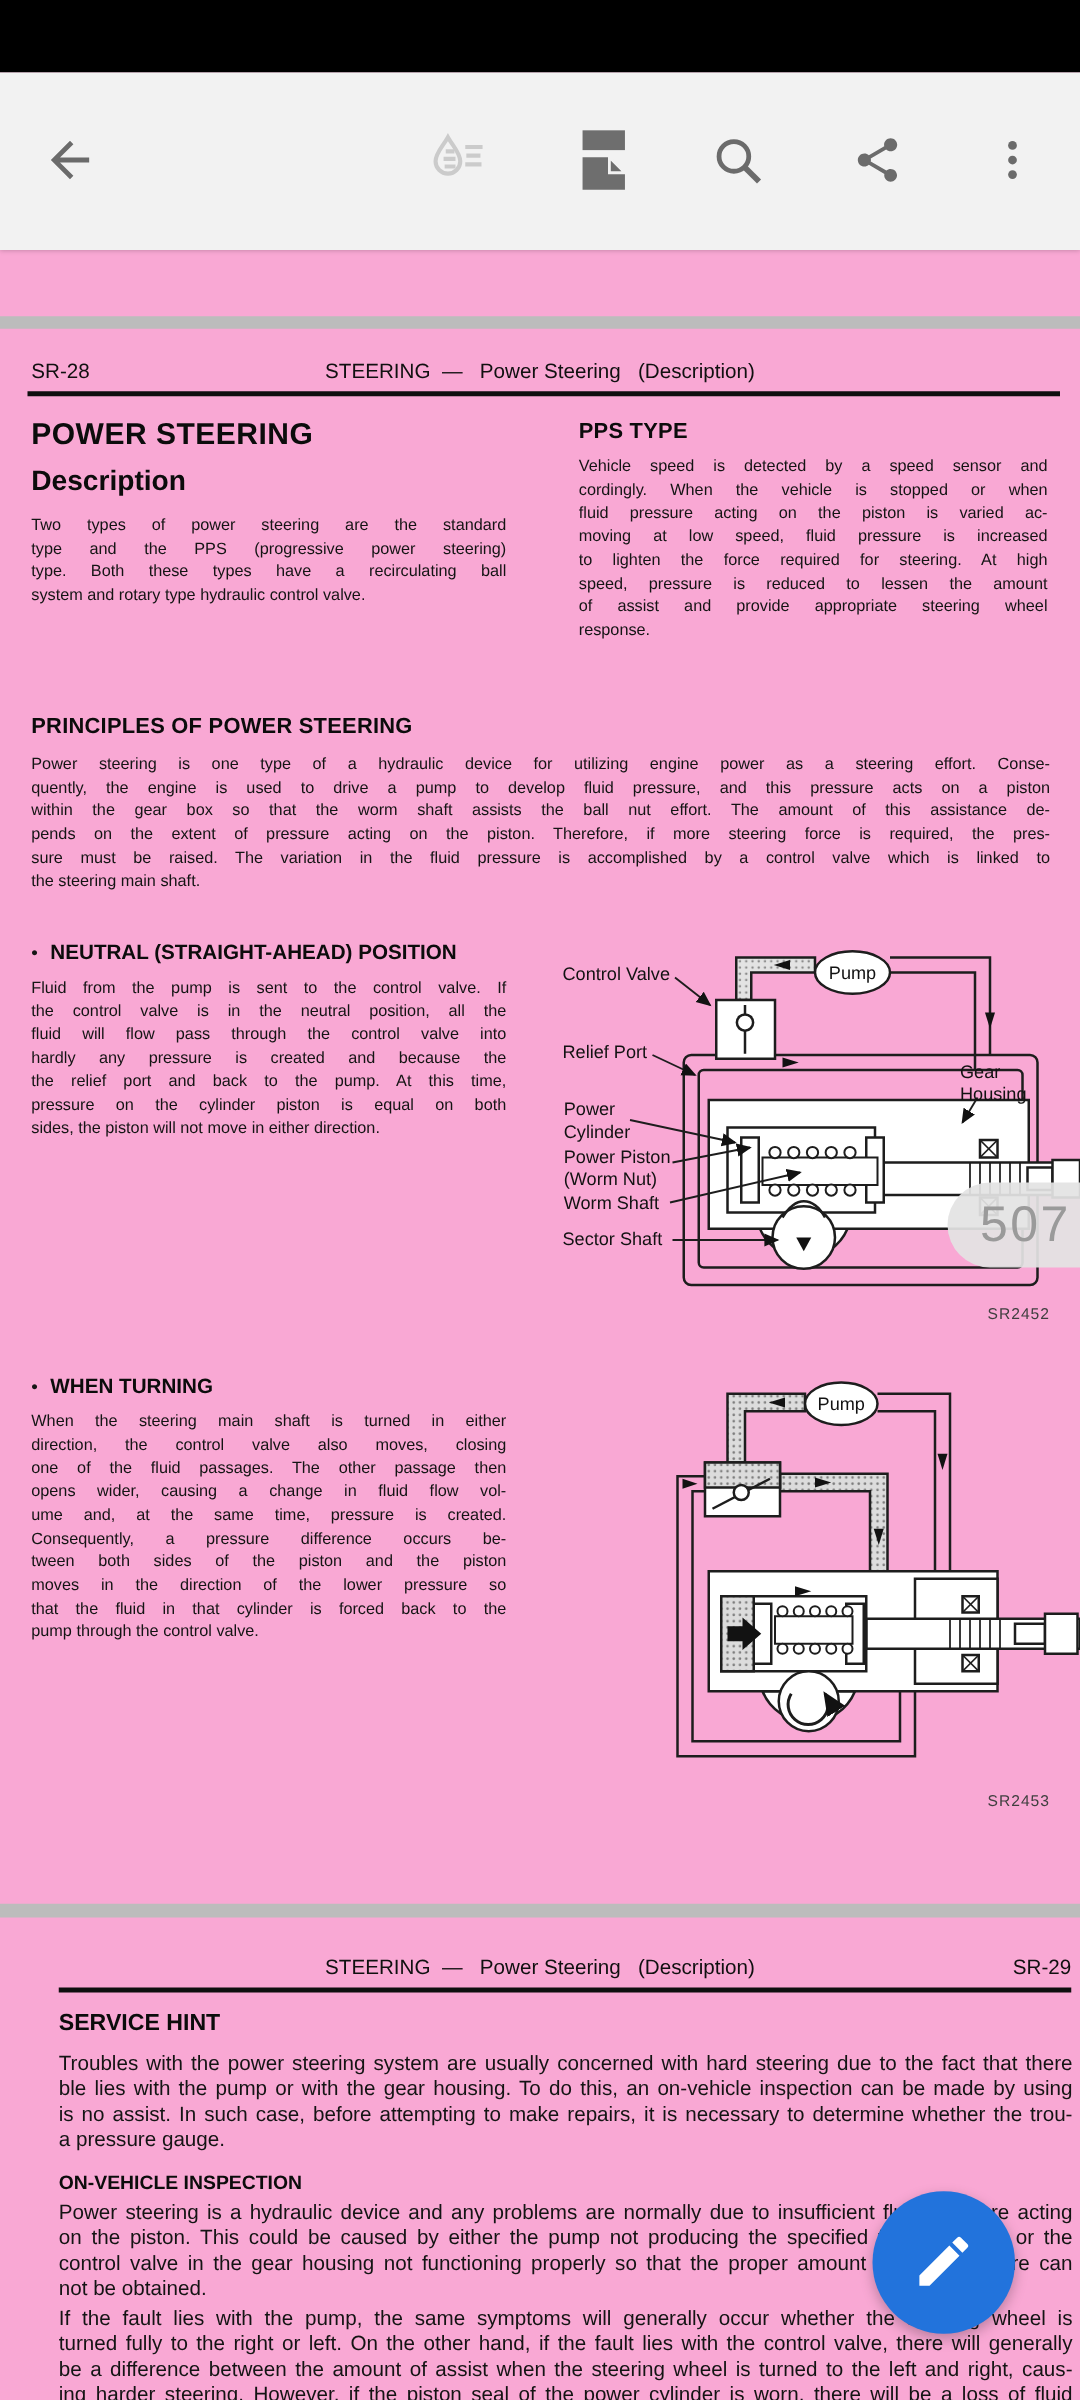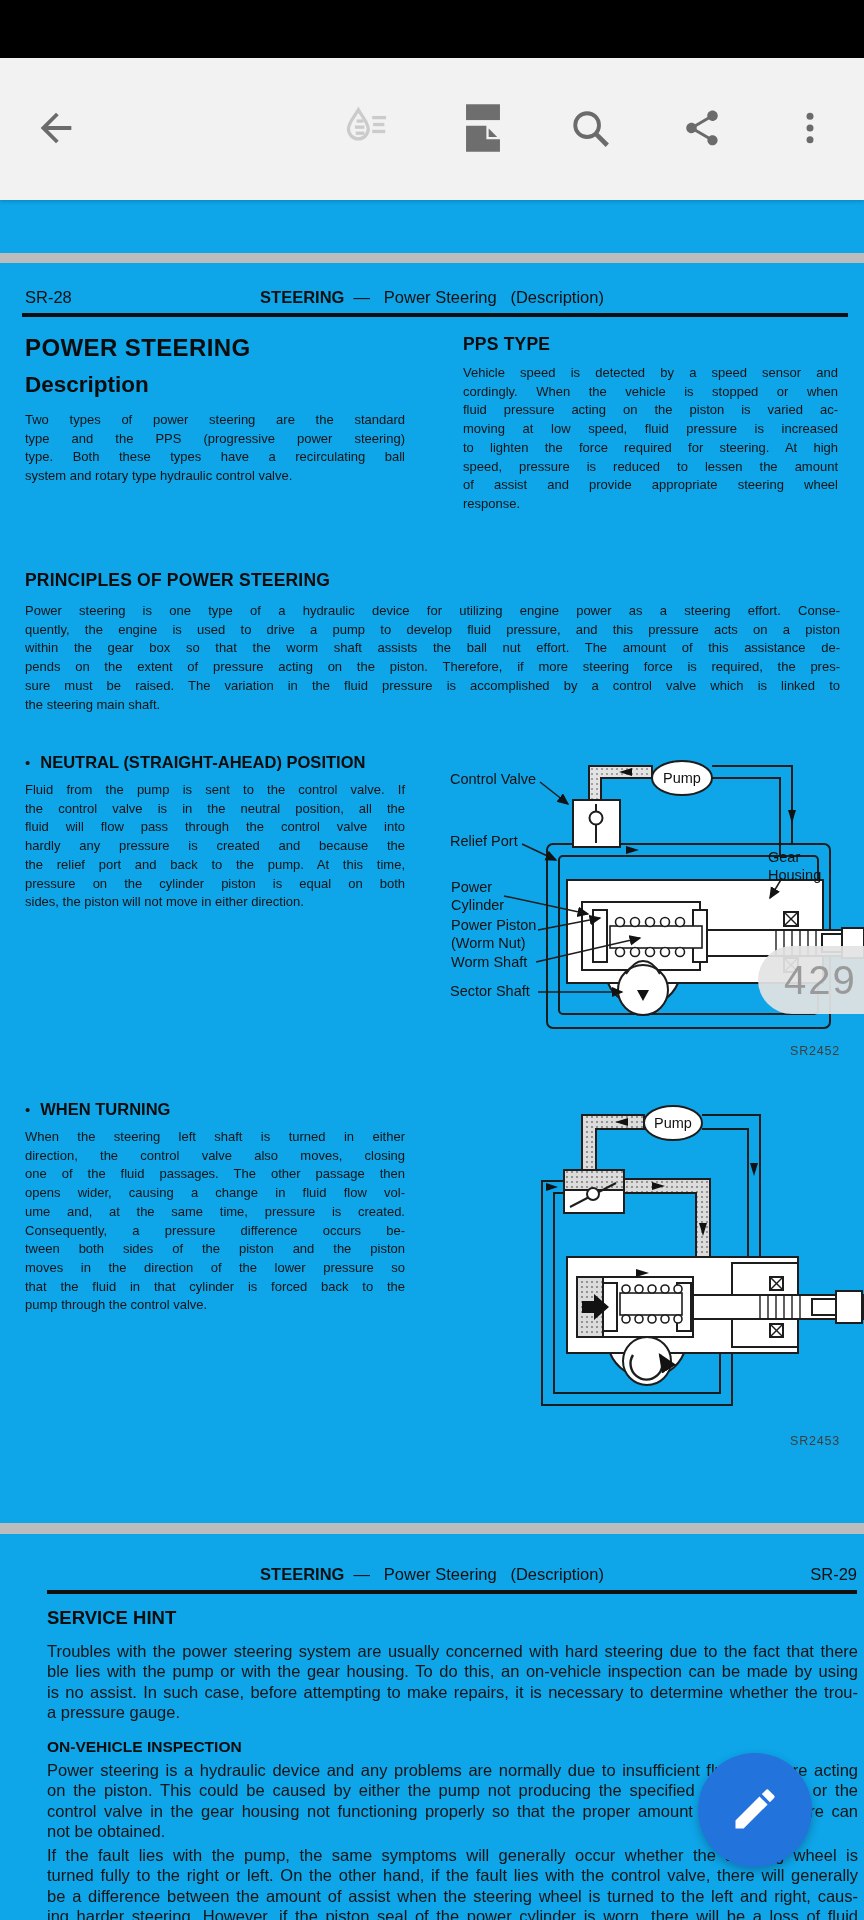--- a/index.html
+++ b/index.html
@@ -1,33 +1,33 @@
 <!DOCTYPE html>
 <html><head>
 <meta charset="utf-8">
 <style>
   html,body{margin:0;padding:0;background:#fff;}
-  #screen{position:relative;width:864px;height:1920px;background:#0ea5e9;overflow:hidden;
+  #screen{position:relative;width:864px;height:1920px;background:#f9a8d4;overflow:hidden;
           font-family:"Liberation Sans",sans-serif;color:#161616;}
   
   .statusbar{position:absolute;left:0;top:0;width:864px;height:58px;background:#000;}
   .toolbar{position:absolute;left:0;top:58px;width:864px;height:142px;background:#f2f2f2;
            box-shadow:0 1px 4px rgba(0,0,0,.22);}
   .tbtn{position:absolute;top:31px;width:80px;height:80px;display:flex;align-items:center;
         justify-content:center;background:none;border:none;padding:0;cursor:pointer;}
   .divider{position:absolute;left:0;width:864px;background:#bcbcbc;}
   
   .abs{position:absolute;}
   .body1{font-size:13px;line-height:18.7px;color:#141414;}
   .body2{font-size:16.5px;line-height:20.3px;color:#141414;}
   .tl{width:100%;}
   .j{text-align:justify;text-align-last:justify;}
   .h-rule{position:absolute;height:4px;background:#0f0f0f;}
   .hdr{font-size:16.5px;color:#101010;white-space:pre;}
-  .hdr b{font-weight:bold;text-align:right;}
+  .hdr b{font-weight:normal;text-align:right;}
   .t-title{font-size:24px;font-weight:bold;letter-spacing:.4px;color:#0c0c0c;}
   .t-sub{font-size:22.5px;font-weight:bold;color:#0c0c0c;}
   .t-h3{font-size:17.5px;font-weight:bold;color:#0c0c0c;letter-spacing:.2px;}
   .t-h4{font-size:16.5px;font-weight:bold;color:#0c0c0c;}
   .bullet-row{display:flex;align-items:baseline;gap:10px;}
   .bullet{font-size:15px;}
   .figcode{font-size:12.5px;color:#3f3f3f;letter-spacing:.8px;text-align:right;}
   
   .page-pill{position:absolute;left:758px;top:946px;width:120px;height:68px;
              background:rgba(227,227,227,.93);border-radius:34px 0 0 34px;
@@ -250,29 +250,29 @@
     <text class="dlabel" x="11" y="140">Power</text>
     <text class="dlabel" x="11" y="158">Cylinder</text>
     <text class="dlabel" x="11" y="178">Power Piston</text>
     <text class="dlabel" x="11" y="196">(Worm Nut)</text>
     <text class="dlabel" x="11" y="215">Worm Shaft</text>
     <text class="dlabel" x="10" y="244">Sector Shaft</text>
   </svg>
   <div class="abs figcode" style="left:756px;top:1044px;width:84px">SR2452</div>
 
   <div class="page-pill">
-    <span>429</span>
+    <span>507</span>
   </div>
 
   <div class="abs bullet-row" style="left:25px;top:1100px">
     <span class="bullet">•</span>
     <span class="t-h4">WHEN TURNING</span>
   </div>
   <div class="abs body1" style="left:25px;top:1128px;width:380px">
-      <div class="tl j">When the steering left shaft is turned in either</div>
+      <div class="tl j">When the steering main shaft is turned in either</div>
       <div class="tl j">direction, the control valve also moves, closing</div>
       <div class="tl j">one of the fluid passages. The other passage then</div>
       <div class="tl j">opens wider, causing a change in fluid flow vol-</div>
       <div class="tl j">ume and, at the same time, pressure is created.</div>
       <div class="tl j">Consequently, a pressure difference occurs be-</div>
       <div class="tl j">tween both sides of the piston and the piston</div>
       <div class="tl j">moves in the direction of the lower pressure so</div>
       <div class="tl j">that the fluid in that cylinder is forced back to the</div>
       <div class="tl">pump through the control valve.</div>
     </div>

